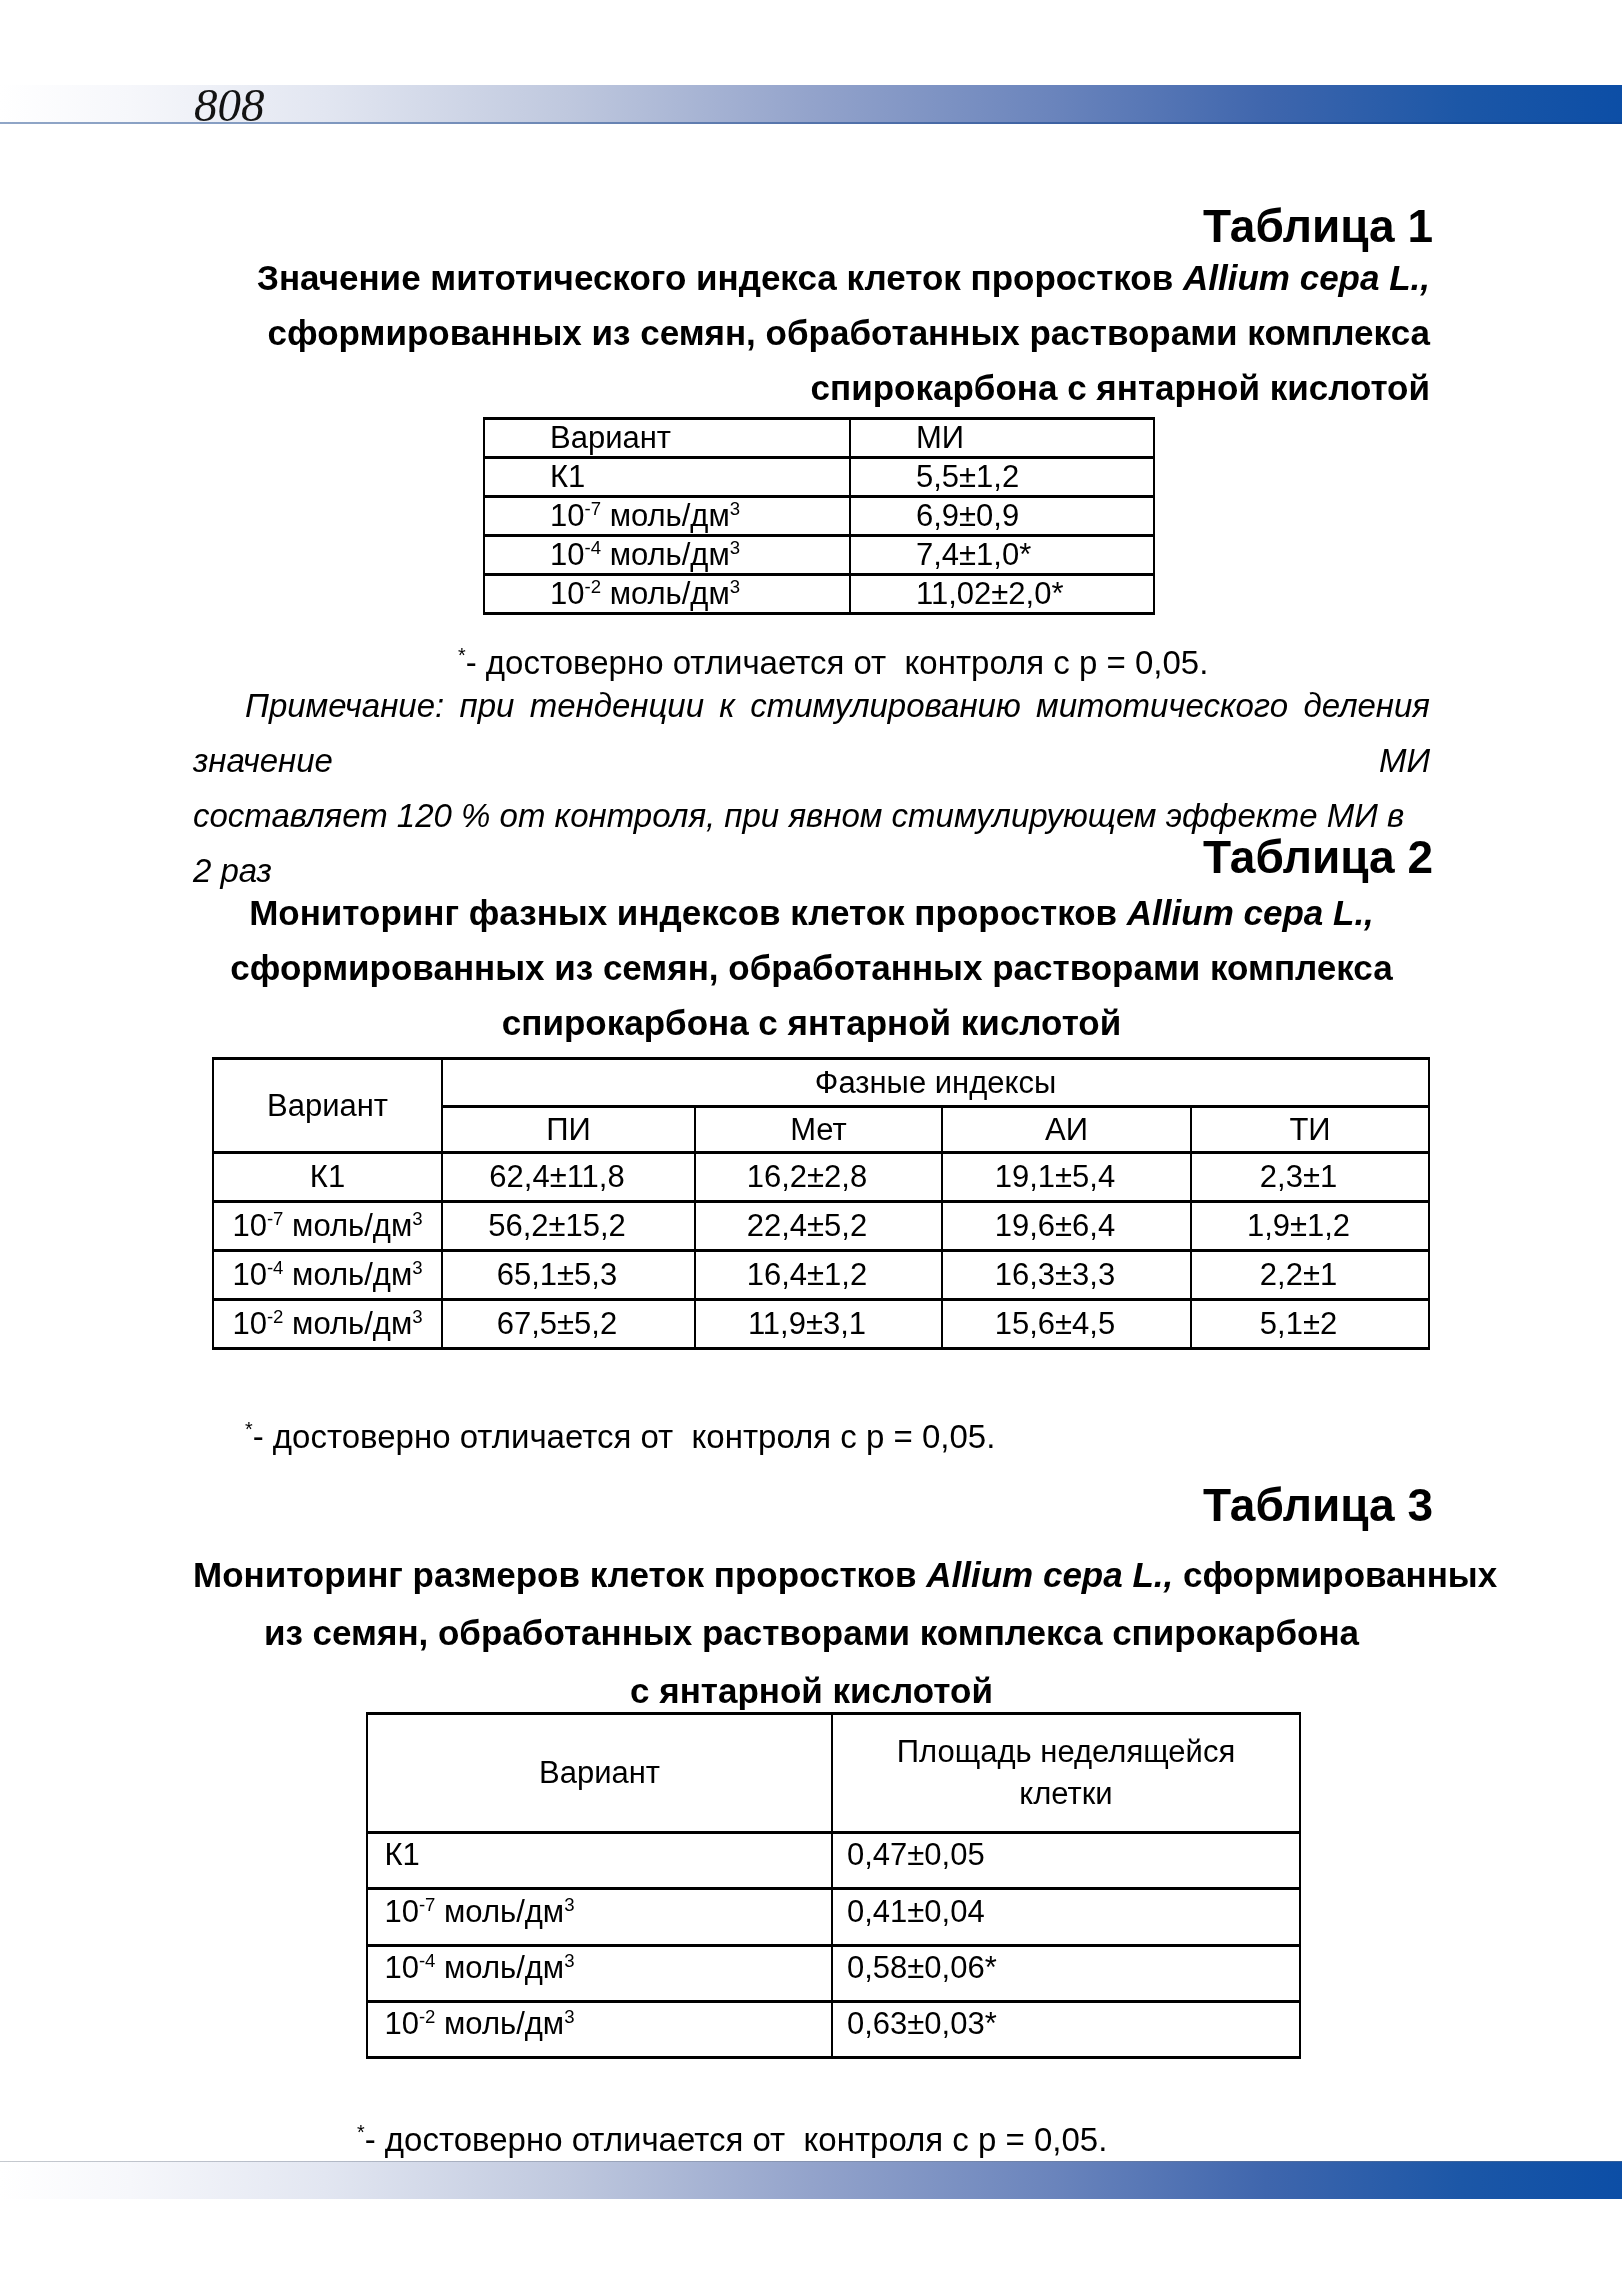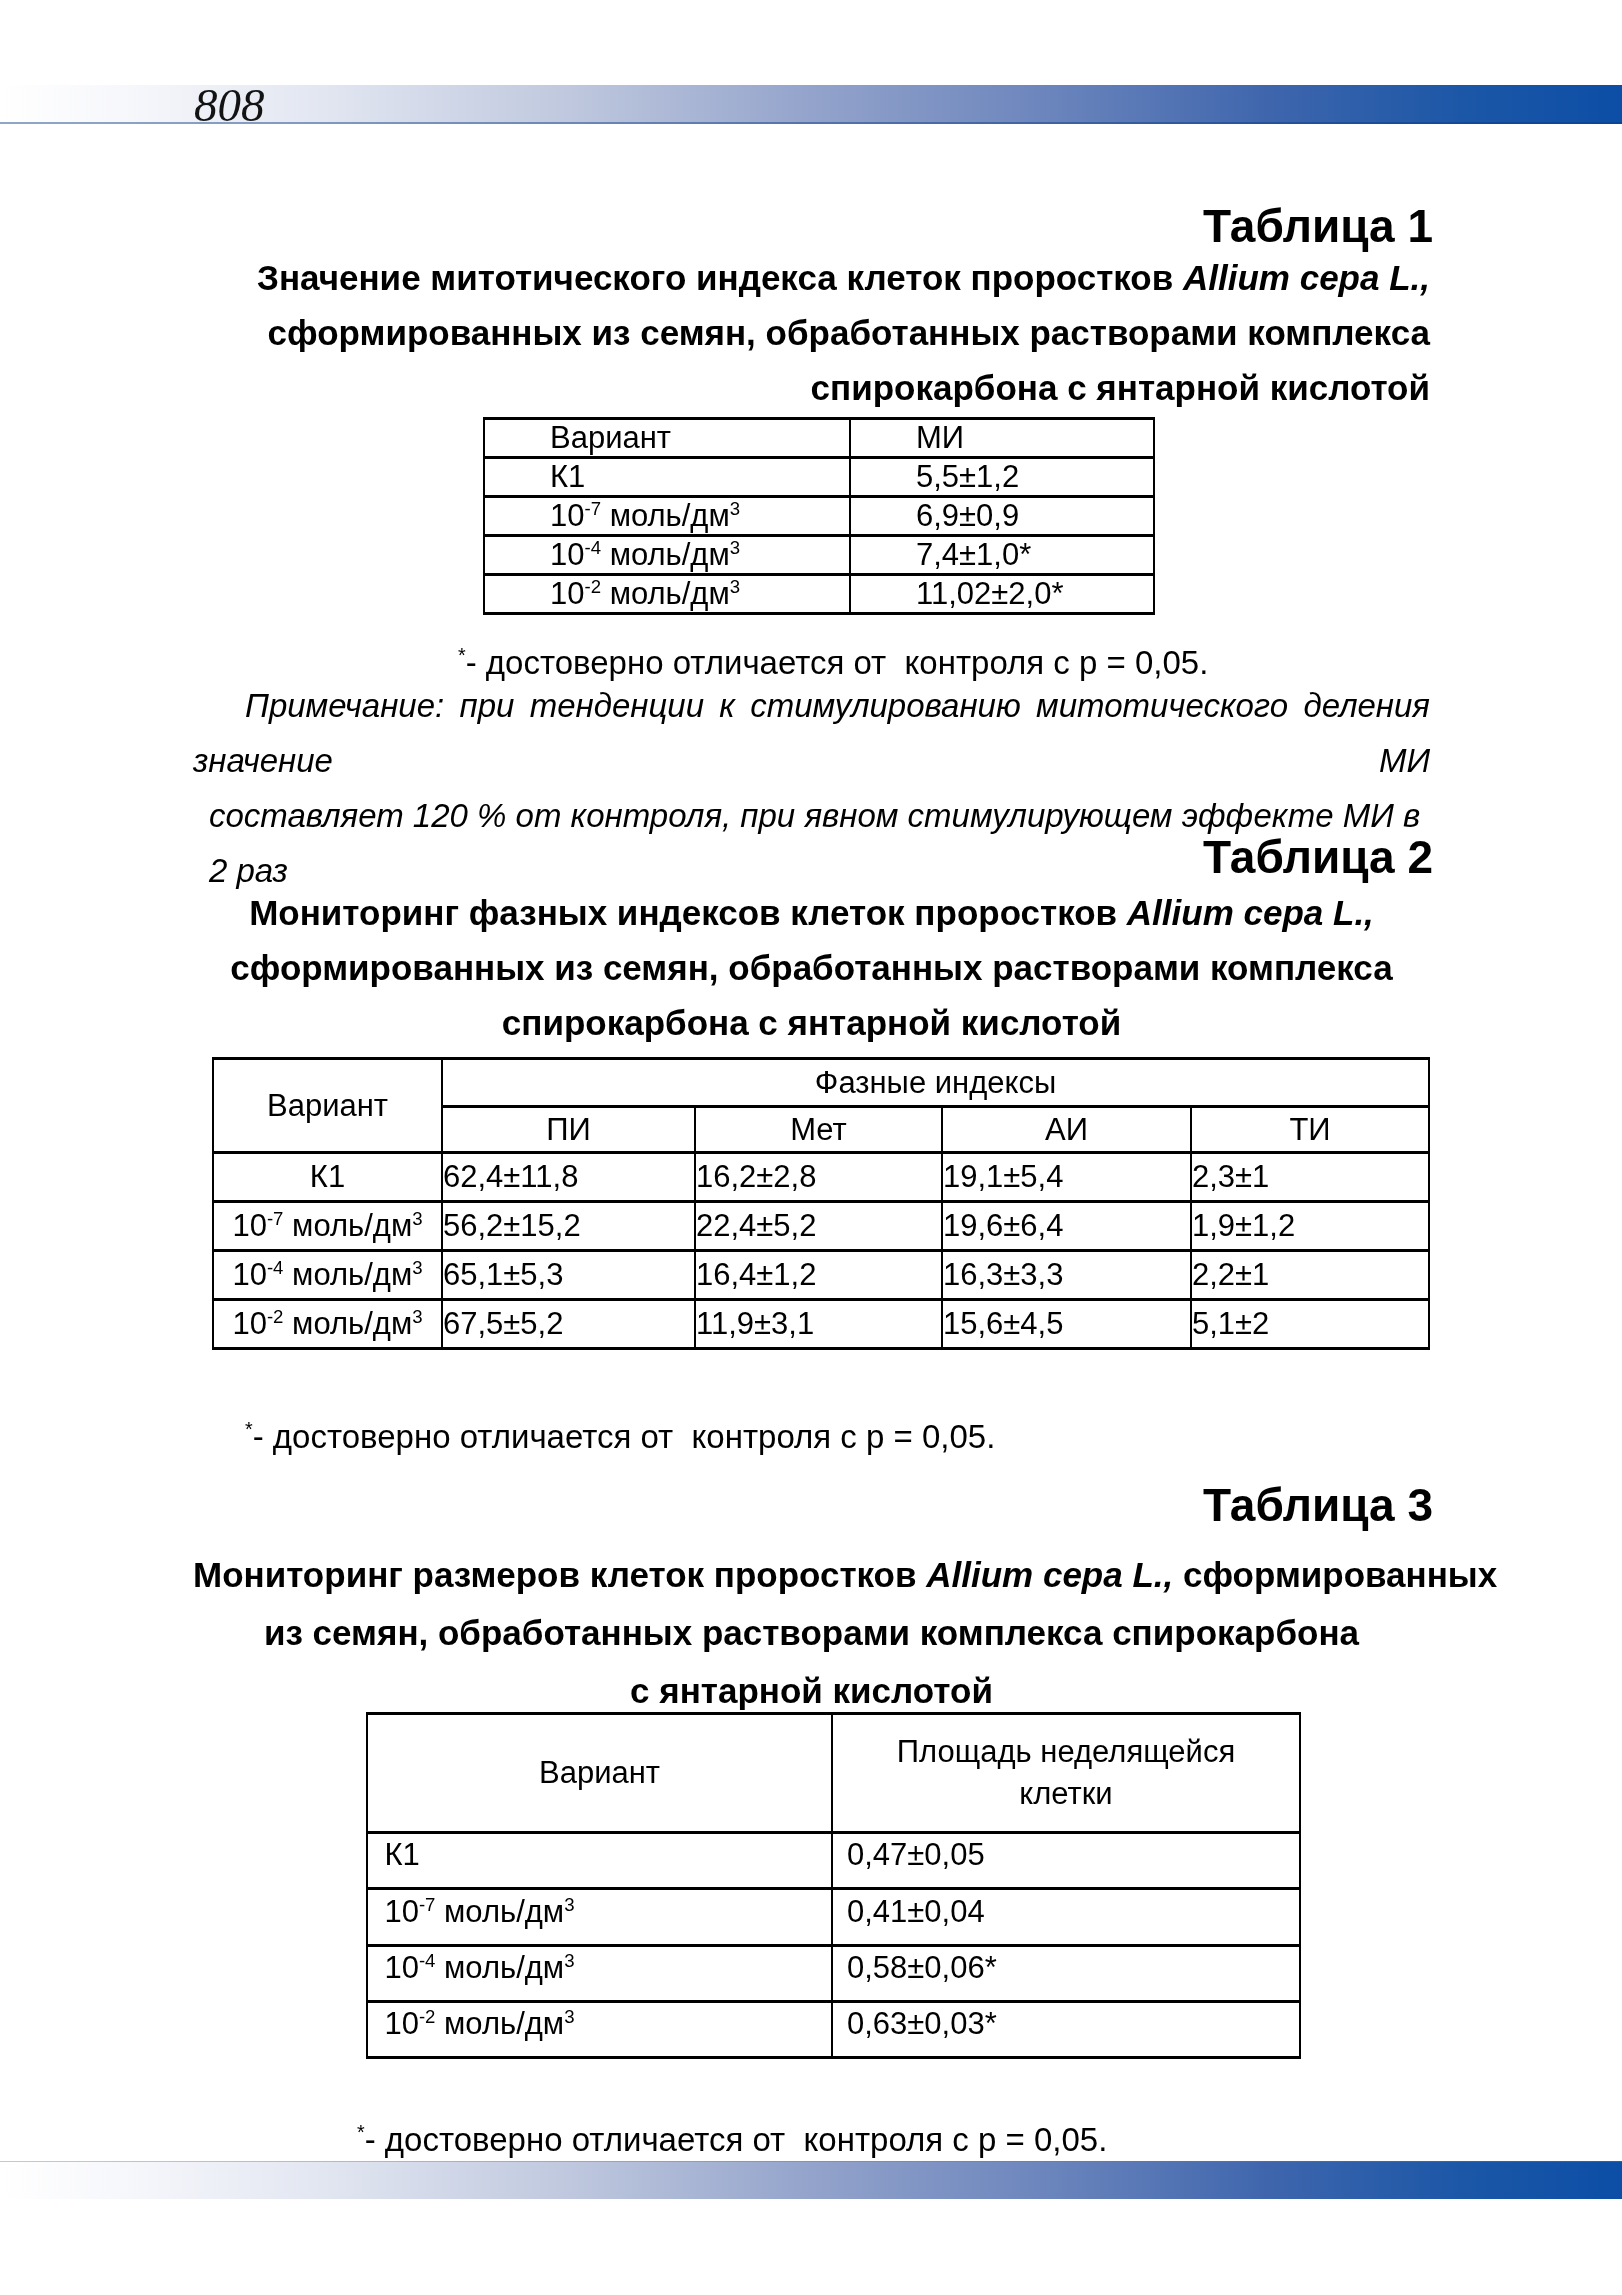--- a/index.html
+++ b/index.html
@@ -61,21 +61,21 @@
     border-top:3.3px solid #000; border-bottom:3.3px solid #000;
     overflow:hidden; white-space:nowrap;
   }
 
   #table1 { left:483px; top:417px; width:670px; }
   #table1 td { height:33px; text-align:left; padding:0 0 0 65px; }
   #table1 tr.hdr td { height:32px; }
 
   #table2 { left:212px; top:1057px; width:1216px; }
   #table2 td { height:45px; text-align:center; padding:0; }
-  #table2 td.num { text-align:left; padding-right:23px; }
+  #table2 td.num { text-align:center; padding-right:23px; }
   #table2 tr.sub td { height:43px; }
   #table2 tr.data td { height:46px; }
 
   #table3 { left:366px; top:1712px; width:932px; }
   #table3 td { padding:0; }
   #table3 tr.hdr td { height:116px; text-align:center; vertical-align:middle; line-height:42px; white-space:normal; }
   #table3 tr.hdr td .wrapcap { display:inline-block; max-width:386px; }
   #table3 tr.data td { height:50px; vertical-align:top; padding-top:3.3px; text-align:left; }
   #table3 tr.data td.c1 { padding-left:16.4px; }
   #table3 tr.data td.c2 { padding-left:14px; }
@@ -84,21 +84,21 @@
   .footnote { position:absolute; font-size:33px; white-space:nowrap;margin-top:43px; }
   #fn1 { left:458px; top:601px; }
   #fn2 { left:245px; top:1375px; }
   #fn3 { left:357px; top:2078px; }
 
   #note {
     position:absolute; left:193px; top:678px; width:1237px;
     font-style:italic; font-size:33px; line-height:55px;
   }
   #note .l1 { text-align:justify; text-align-last:justify; text-indent:52px; }
-  #note .l2 { text-align:left;margin-left:16px; }
+  #note .l2 { text-align:left; }
 </style>
 </head>
 <body>
 
 <div class="page">
 
   <div class="gradbar" id="topbar"></div>
   <div class="page-number">808</div>
 
   <div class="tbl-label" id="t1-label">Таблица 1</div>

